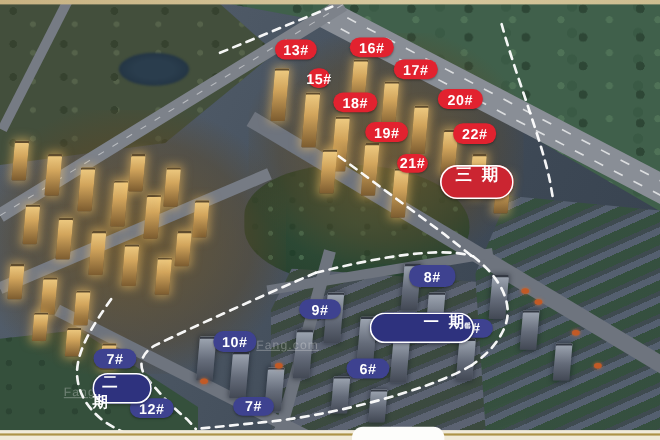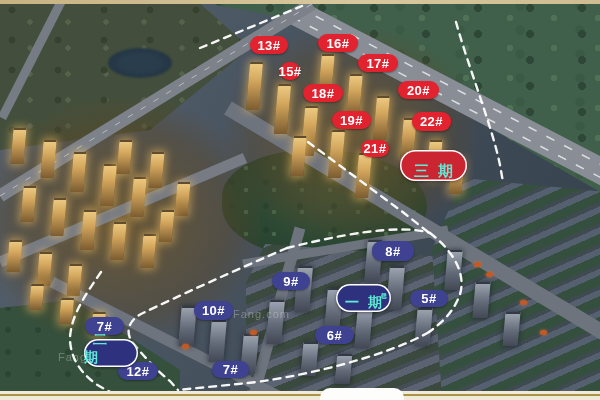--- a/index.html
+++ b/index.html
@@ -62,29 +62,29 @@
     background:linear-gradient(180deg,#a0a8b4 0%,#646b79 55%,#424854 100%);
     box-shadow:0 0 5px 1px rgba(20,25,35,.5), inset 0 2px 0 rgba(40,45,55,.9);}
   .dot-orange{position:absolute;width:7px;height:5px;border-radius:50%;
     background:#c25a26;box-shadow:0 0 3px #d96c2f;}
   
   .blabel{position:absolute;display:flex;align-items:center;justify-content:center;
     color:#fff;font-weight:bold;font-size:13px;letter-spacing:.5px;
     border-radius:9px;box-shadow:0 1px 2px rgba(0,0,0,.35);}
   .blabel.red{background:#e2222f;}
   .blabel.navy{background:#3e4290;}
-  .pill{position:absolute;display:flex;align-items:flex-end;justify-content:center;
-    color:#5eead4;font-weight:bold;border-radius:16px;
+  .pill{position:absolute;display:flex;align-items:flex-start;justify-content:center;
+    color:#ffffff;font-weight:bold;border-radius:16px;
     box-shadow:inset 0 0 0 1.5px #fff, 0 1px 3px rgba(0,0,0,.4);}
   .pill.red{background:#cb2531;font-size:15px;}
   .pill.navy{background:#2e327e;font-size:14px;}
   .pill .main{letter-spacing:9px;text-indent:9px;}
   .pill .sub{position:absolute;right:4px;top:4px;writing-mode:vertical-rl;
     font-size:6px;line-height:6px;font-weight:normal;letter-spacing:0;opacity:.95;}
-  .wm{position:absolute;color:#e8e8e8;opacity:.32;font-size:11px;letter-spacing:1px;}
+  .wm{position:absolute;color:#e8e8e8;opacity:.32;font-size:11px;letter-spacing:1px;text-decoration:underline;}
   
   .band-top{position:absolute;left:0;top:0;width:600px;height:4px;
     background:linear-gradient(90deg,#c8b282,#d7c89e 60%,#cdbd90);z-index:40;}
   .band-bottom{position:absolute;left:0;top:391px;width:600px;height:9px;
     background:#f0ead8;z-index:40;}
   .band-gold{position:absolute;left:0;top:394px;width:600px;height:2px;background:#ad9348;z-index:41;}
   .bump{position:absolute;left:320px;top:388px;width:84px;height:12px;background:#fdfdfb;
     border-radius:10px 10px 0 0;z-index:42;}
 </style>
 </head>
@@ -200,21 +200,21 @@
       <div class="blabel navy" style="left: 272px; top: 272px; width: 38px; height: 18px;">9#</div>
       <div class="blabel navy" style="left: 410px; top: 290px; width: 38px; height: 17px;">5#</div>
       <div class="blabel navy" style="left: 194px; top: 301px; width: 39px; height: 19px;">10#</div>
       <div class="blabel navy" style="left: 315px; top: 326px; width: 39px; height: 18px;">6#</div>
       <div class="blabel navy" style="left: 212px; top: 361px; width: 37px; height: 17px;">7#</div>
       <div class="blabel navy" style="left: 85px; top: 317px; width: 39px; height: 18px;">7#</div>
       <div class="blabel navy" style="left: 118px; top: 362px; width: 40px; height: 18px;">12#</div>
       <div class="pill red" style="left: 400px; top: 150px; width: 67px; height: 31px;">
         <span class="main">三期</span>
       </div>
-      <div class="pill navy" style="left: 336px; top: 284px; width: 55px; height: 28px;">
+      <div class="pill navy" style="left: 336px; top: 284px; width: 55px; height: 28px; padding-left: 40px;">
         <span class="main">一期</span>
         <span class="sub">已售罄</span>
       </div>
       <div class="pill navy" style="left: 84px; top: 339px; width: 54px; height: 28px;">
         <span class="main">二期</span>
       </div>
     </div>
 
   <div class="band-top"></div>
   <div class="band-bottom"></div>

